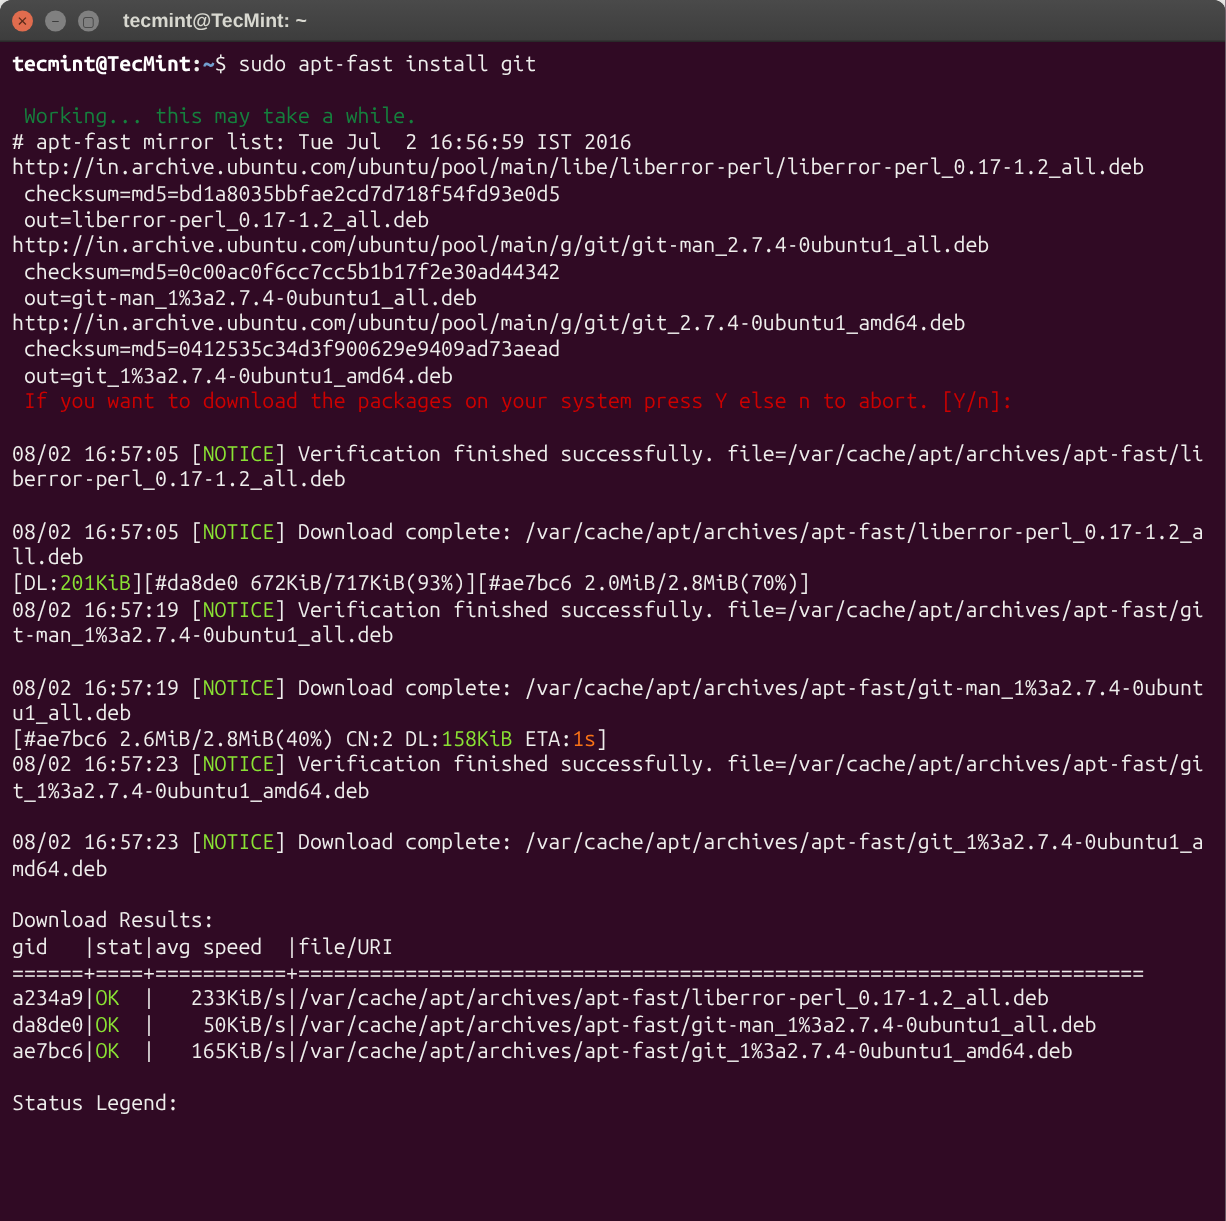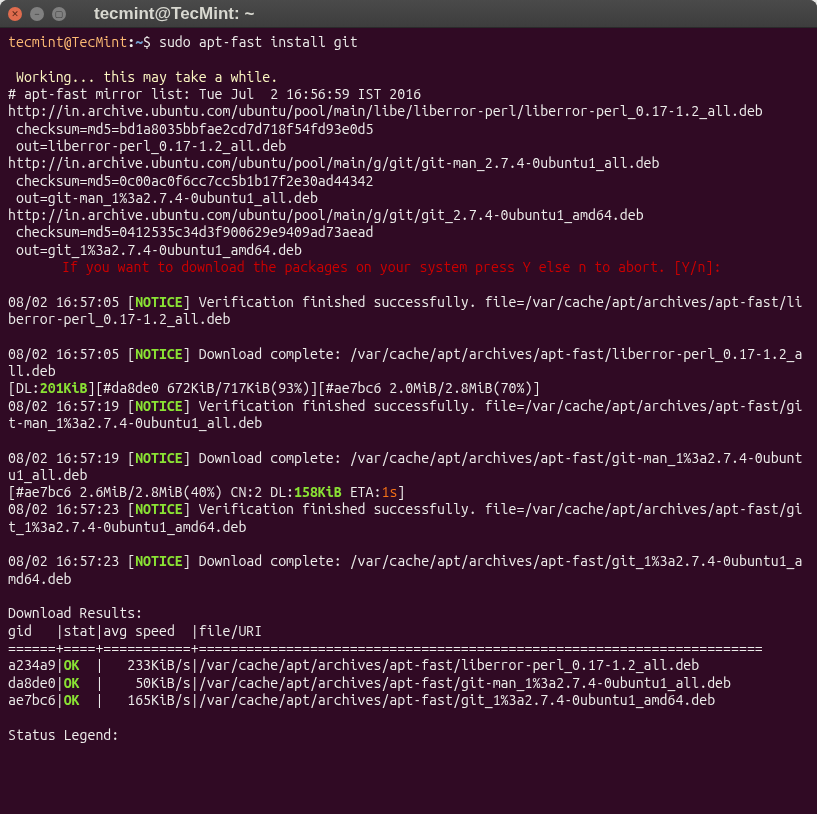--- a/index.html
+++ b/index.html
@@ -39,42 +39,42 @@
       align-items: center;
       justify-content: center;
       font-size: 9px;
       cursor: pointer;
     }
     .btn-close { background: #e06c4e; color: #5a2a1a; }
     .btn-min { background: #808080; color: #3a3a3a; }
     .btn-max { background: #808080; color: #3a3a3a; }
     .title-text {
       color: #d8d8d0;
-      font-size: 17px;
+      font-size: 13px;
       font-weight: bold;
-      margin-left: 28px;
+      margin-left: 16px;
     }
     .terminal {
       background: #300a24;
       height: calc(100% - 28px);
       padding: 6px 8px;
       font-family: "Ubuntu Mono", "DejaVu Sans Mono", monospace;
       font-size: 14.2px;
       line-height: 1.22;
       color: #eeeeec;
       overflow: hidden;
       white-space: pre-wrap;
       word-break: break-all;
     }
-    .prompt-user { color: #fdba74; font-weight: normal; }
+    .prompt-user { color: #ffffff; font-weight: bold; }
     .prompt-colon { color: #eeeeec; font-weight: bold; }
     .prompt-path { color: #729fcf; font-weight: bold; }
-    .green { color: #fef9c3; }
-    .brightgreen { color: #8ae234; font-weight: bold; }
-    .red { color: #cc0000; margin-left: 46px; }
+    .green { color: #15803d; }
+    .brightgreen { color: #8ae234; font-weight: normal; }
+    .red { color: #cc0000; }
     .yellow { color: #f97316; }
     .white { color: #eeeeec; }
   </style>
 </head>
 <body>
 
 <div class="window">
   <div class="titlebar">
     <div class="window-controls">
       <div class="window-btn btn-close">✕</div>

